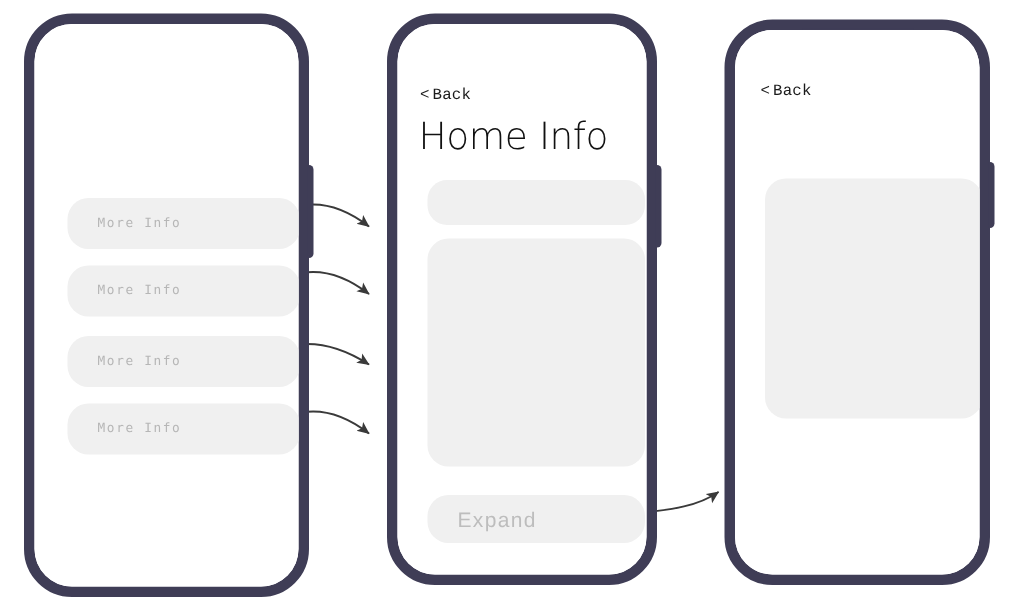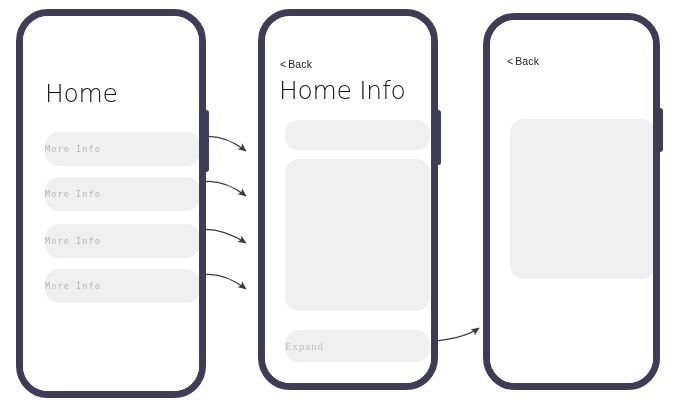--- a/index.html
+++ b/index.html
@@ -55,21 +55,21 @@
     background: #ffffff;
   }
 
   
   .back-link {
     position: absolute;
     font-size: 10.5px;
     color: #1b1b1b;
     letter-spacing: 0.1px;
     white-space: nowrap;
-    font-family: Liberation Sans, sans-serif;
+    font-family: Liberation Mono, monospace;
   }
   .back-chev { margin-right: 2px; }
   .screen-title {
     position: absolute;
     font-size: 25px;
     font-weight: 300;
     color: #111111;
     letter-spacing: -0.3px;
     white-space: nowrap;
     font-family: "DejaVu Sans", sans-serif;
@@ -82,26 +82,26 @@
     background: #f0f0f0;
     border-radius: 14px;
     display: flex;
     align-items: center;
   }
   .pill-label {
     font-family: "DejaVu Sans Mono", monospace;
     font-size: 8.5px;
     color: #b6b6b6;
     letter-spacing: 1.1px;
-    padding-left: 0;
+    padding-left: 20px;
     white-space: nowrap;
   }
   .pill-label.sans {
-    font-family: Liberation Serif, serif;
-    font-size: 11px;
+    font-family: Liberation Sans, sans-serif;
+    font-size: 14px;
     letter-spacing: 0.9px;
     color: #bdbdbd;
   }
   .block {
     position: absolute;
     background: #f0f0f0;
     border-radius: 10px;
   }
   .block.tall { border-radius: 14px; }
 
@@ -132,21 +132,20 @@
       <path d="M201,275 C218,272 233,279 246,289"></path>
       <path d="M424,342 C449,340 466,337 479,328"></path>
     </g>
   </svg>
 
   <div class="phone" style="left:16px; top:9px; width:190px; height:389px;">
     <div class="notch"></div>
     <div class="side-btn" style="right:-10px; top:94px; height:62px;"></div>
     <div class="screen">
 
-      <div class="screen-title" style="left:22px; top:63px;">Home</div>
 
       <div class="pill" style="left:22px; top:116px; width:155px; height:34px;">
         <span class="pill-label">More Info</span>
       </div>
 
       <div class="pill" style="left:22px; top:161px; width:155px; height:34px;">
         <span class="pill-label">More Info</span>
       </div>
 
       <div class="pill" style="left:22px; top:208px; width:155px; height:34px;">

